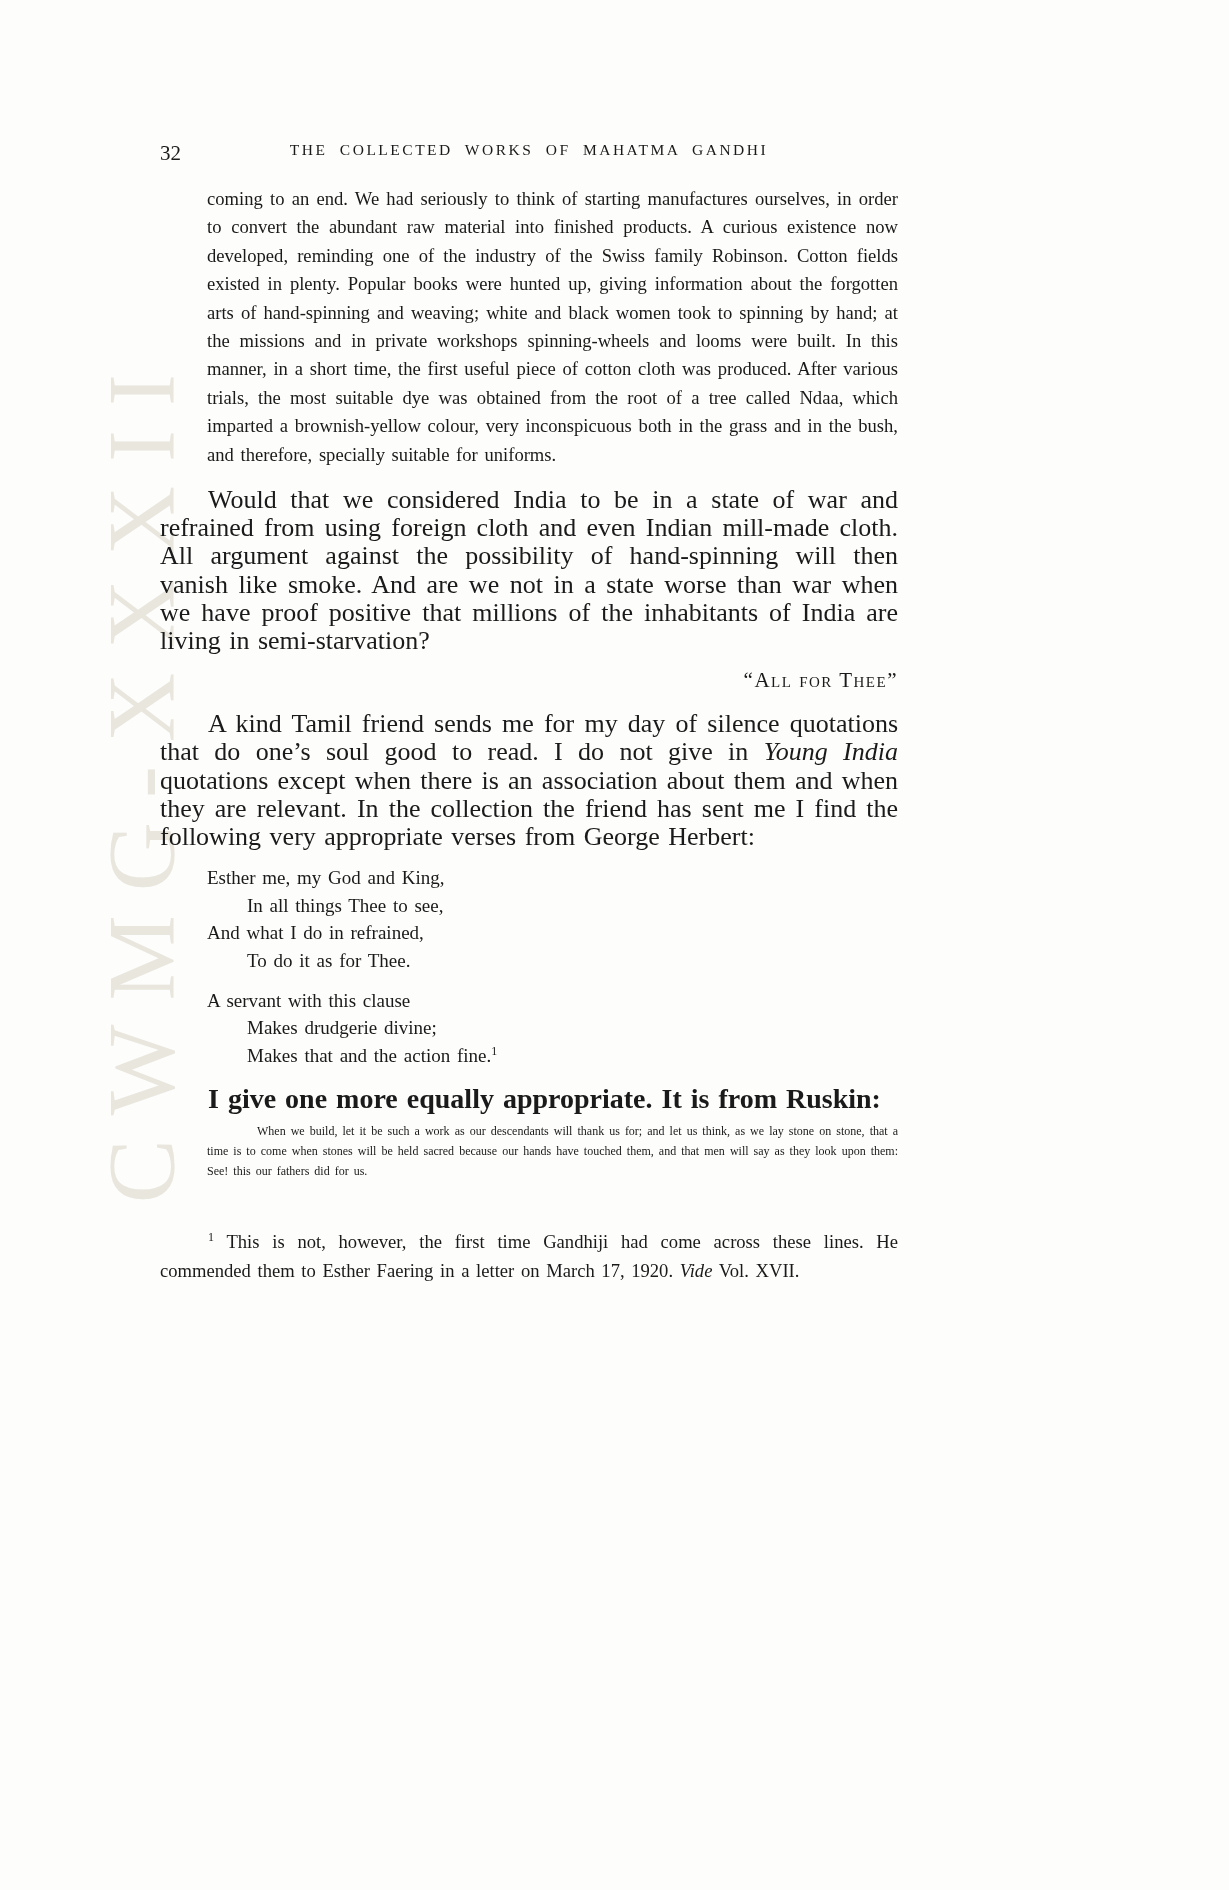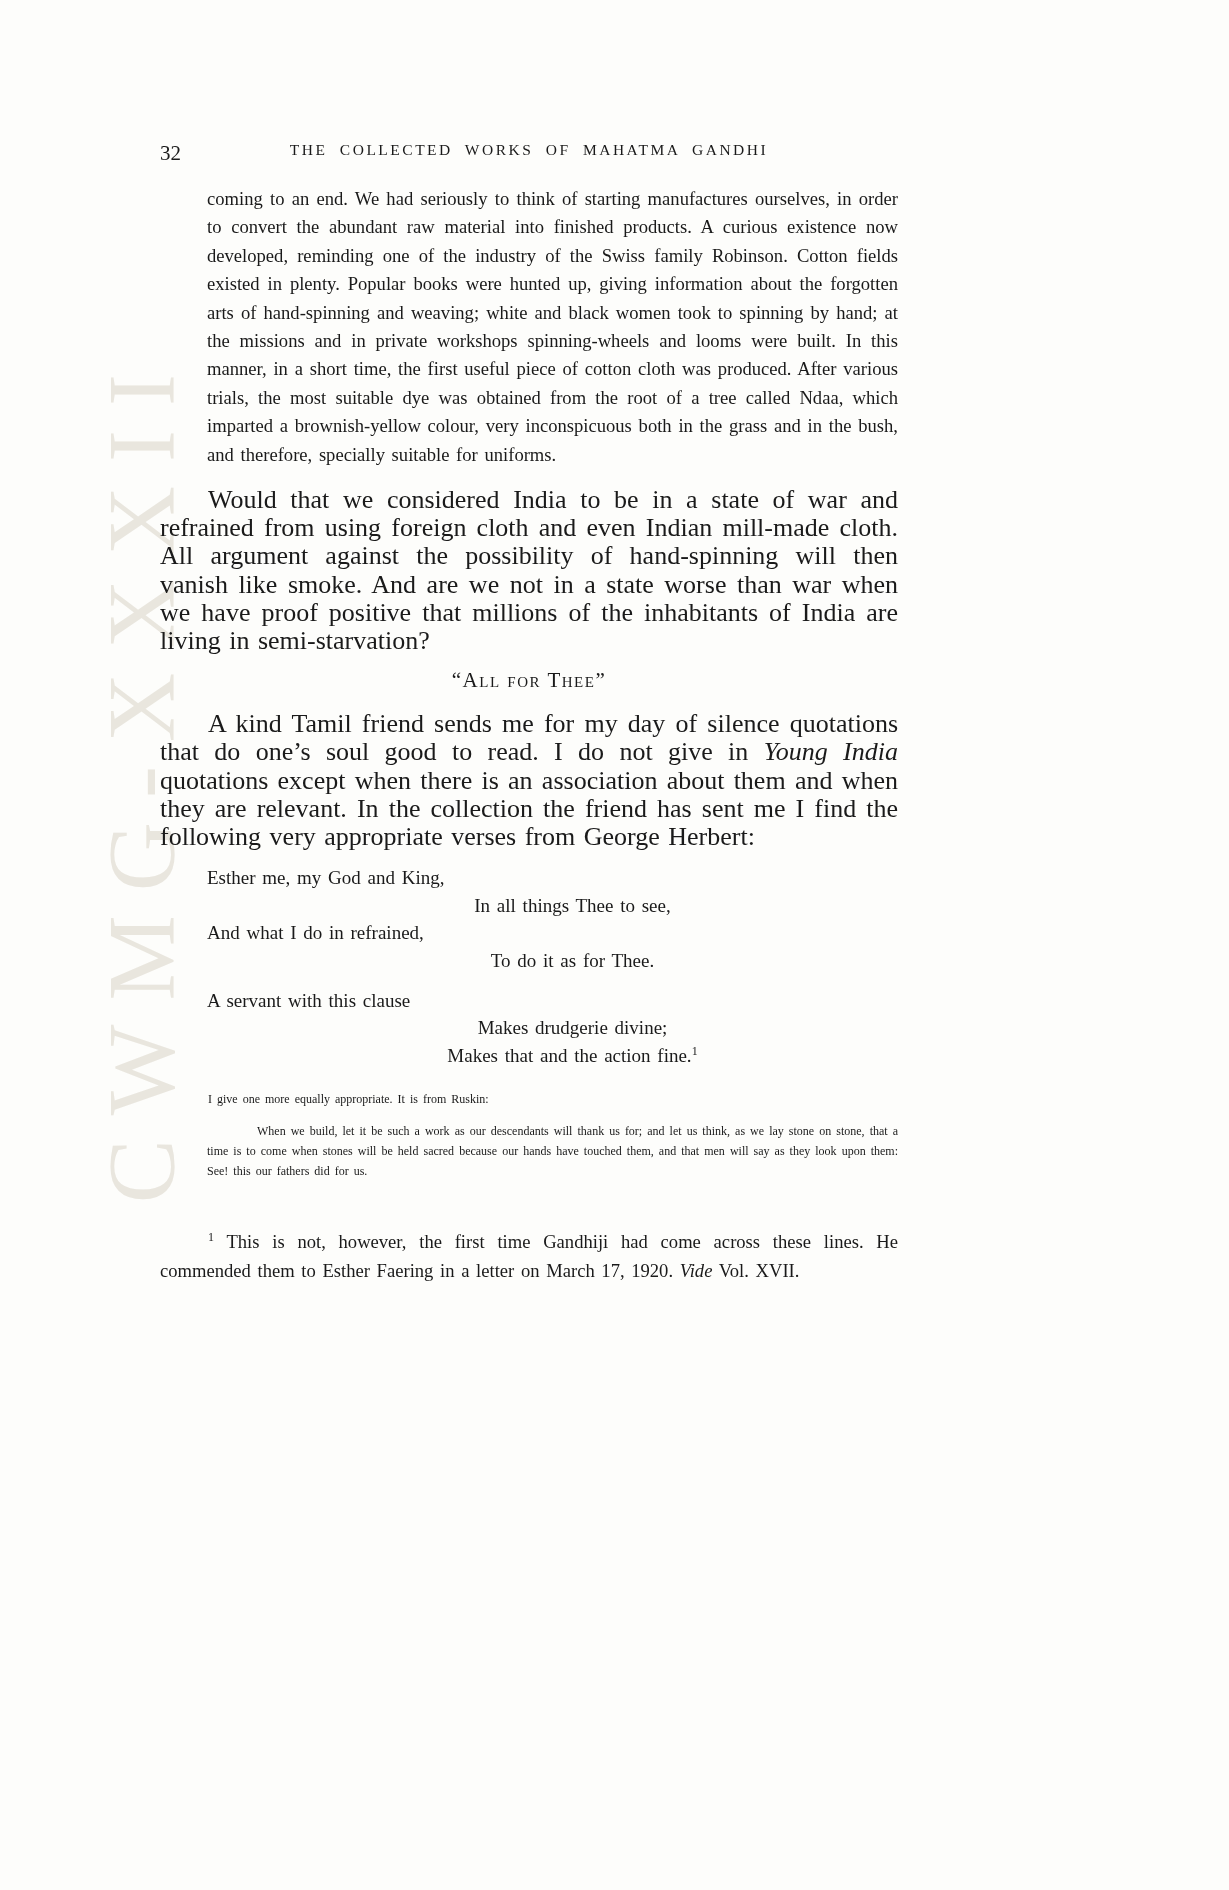--- a/index.html
+++ b/index.html
@@ -61,42 +61,43 @@
     text-align: justify;
     font-size: 26px;
     line-height: 28.2px;
     text-indent: 48px;
     word-spacing: 2px;
     margin-top: 17px;
   }
 
   .section-heading {
     margin: 13px 0 0 0;
-    text-align: center;
+    text-align: right;
     font-variant: small-caps;
     font-weight: normal;
     font-size: 21px;
     letter-spacing: 1.5px;
   }
 
   .stanza {
     margin-left: 47px;
     margin-top: 13px;
     font-size: 19px;
     line-height: 27.4px;
     word-spacing: 2px;
   }
-  .verse-line.indent { padding-left: 40px; text-align: center; }
+  .verse-line.indent { padding-left: 40px; }
 
   .ruskin-intro {
-    font-size: 12px;
+    font-size: 28px;
     line-height: 28px;
     margin-top: 16px;
     text-indent: 48px;
     word-spacing: 2px;
+    font-weight: bold;
   }
 
   .extract-ruskin {
     margin-left: 47px;
     margin-top: 8px;
     text-align: justify;
     font-size: 12px;
     line-height: 20px;
     word-spacing: 2px;
     text-indent: 50px;

